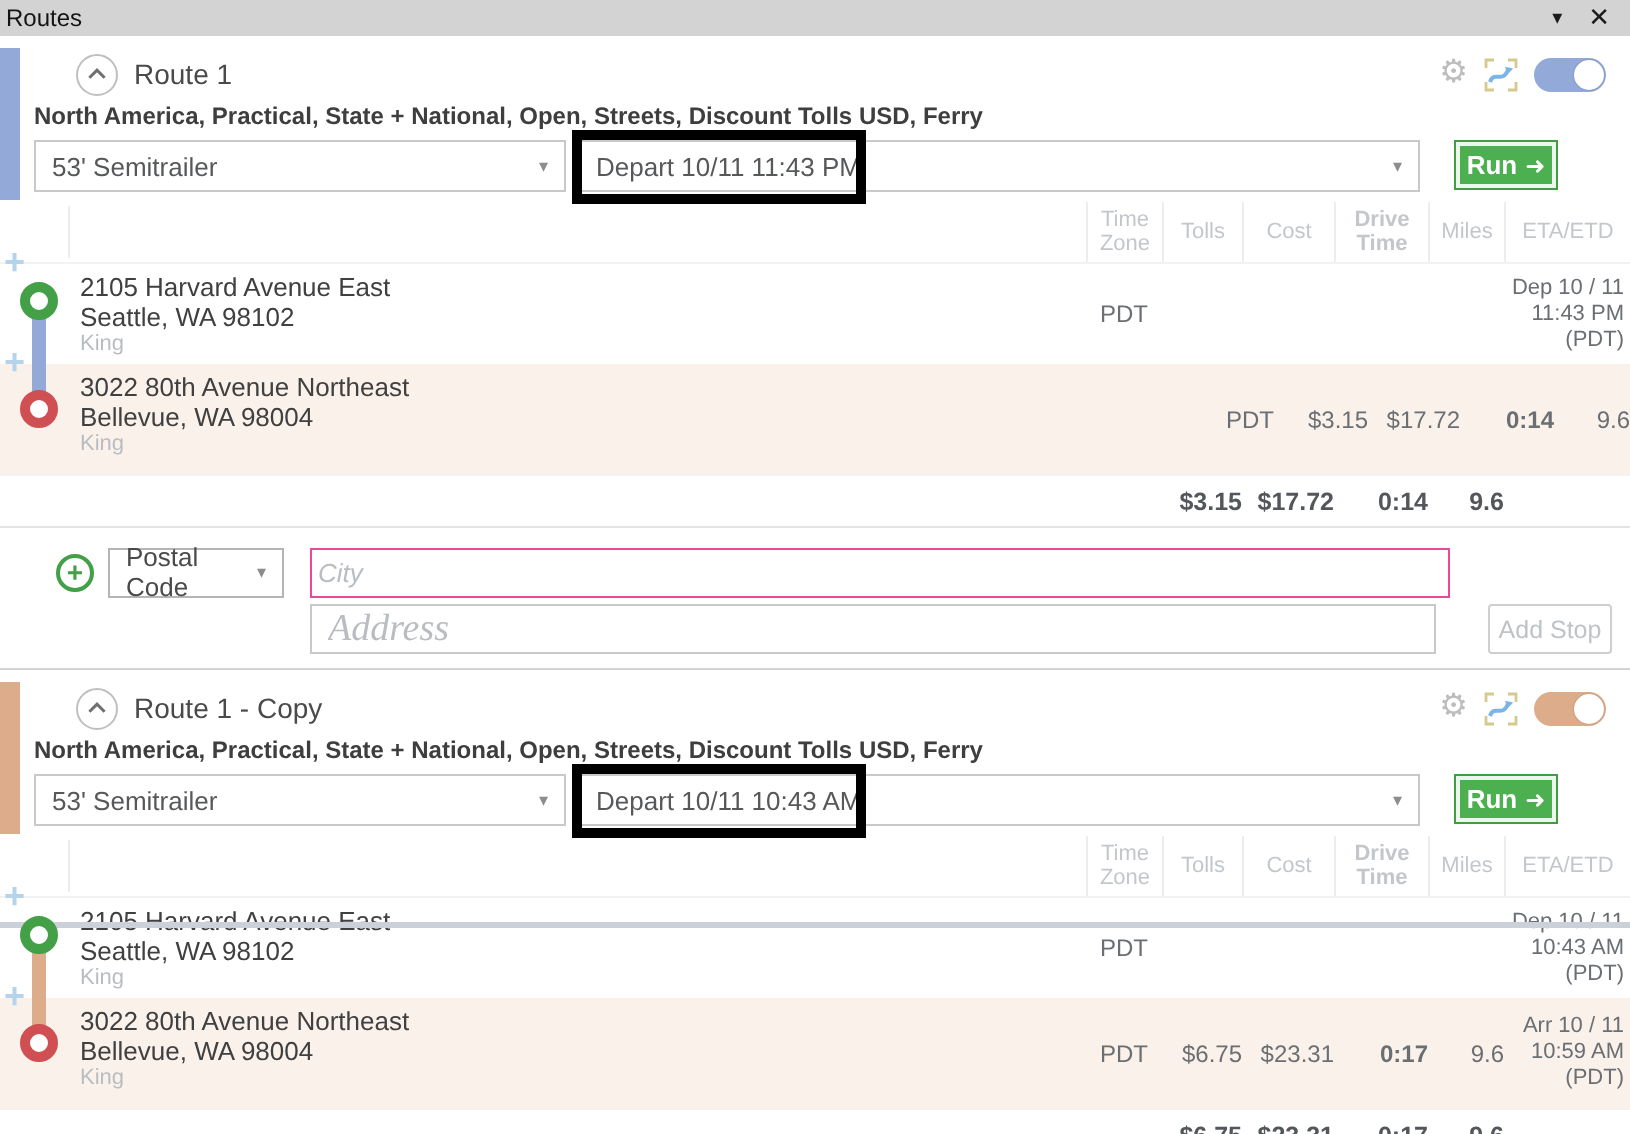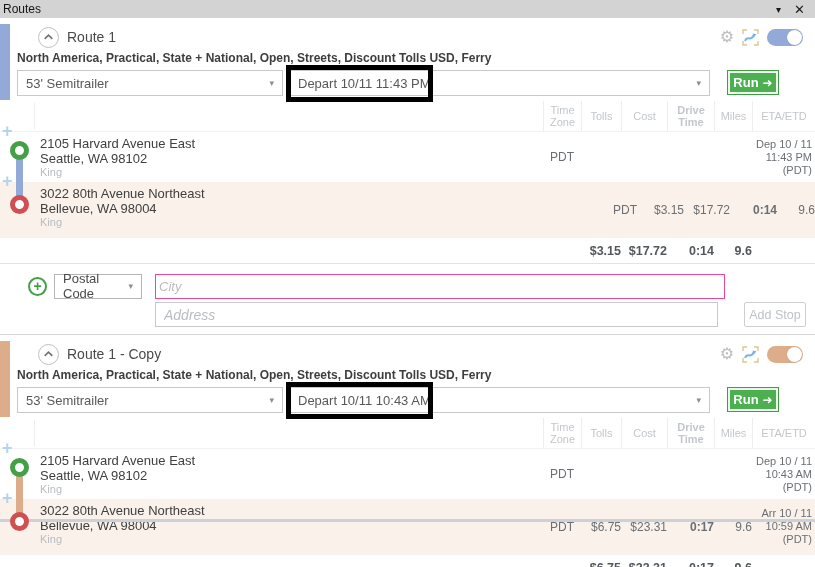--- a/index.html
+++ b/index.html
@@ -5,21 +5,21 @@
   * { margin:0; padding:0; box-sizing:border-box; }
   html,body { width:815px; height:567px; overflow:hidden; }
   body { font-family:"Liberation Sans","DejaVu Sans",sans-serif; background:#fff; color:#54585c; }
 
   .titlebar { height:18px; background:#d3d3d3; display:flex; align-items:center; padding:0 10px 0 3px; }
   .titlebar .title { font-size:12px; color:#141414; }
   .titlebar .tb-icons { margin-left:auto; display:flex; align-items:center; gap:13px; }
   .tb-caret { font-size:10px; color:#1a1a1a; cursor:default; }
   .tb-close { font-size:13px; color:#1a1a1a; font-weight:bold; cursor:default; }
 
-  .panel { background:#fff; position:relative; height:504px; }
+  .panel { background:#fff; position:relative; height:446px; }
 
   .route { position:relative; padding-top:7px; }
   .accent-strip { position:absolute; left:0; top:6px; width:10px; height:76px; }
 
   .route-header { display:flex; align-items:center; height:24px; margin:0 12px 0 38px; }
   .collapse-btn { width:21px; height:21px; border:1px solid #bfbfbf; border-radius:50%; background:#fff;
                   display:flex; align-items:center; justify-content:center; flex:0 0 auto; }
   .route-name { font-size:14px; color:#4a4a4a; margin-left:8px; }
   .header-icons { margin-left:auto; display:flex; align-items:center; gap:8px; }
   .gear { font-size:16px; color:#bdbdbd; line-height:1; }
@@ -75,22 +75,22 @@
 
   .add-stop { padding:9px 0 4px 0; }
   .as-row1 { display:flex; align-items:center; margin-left:28px; height:26px; }
   .add-circle { width:19px; height:19px; border:2px solid #43a047; border-radius:50%; color:#43a047;
                 font-size:14px; font-weight:bold; display:flex; align-items:center; justify-content:center;
                 line-height:1; flex:0 0 auto; }
   .postal-select { width:88px; margin-left:7px; height:25px; border-color:#b5b5b5; font-size:13px; color:#4a4a4a;gap:27px; }
   .city-input { margin-left:13px; width:570px; height:25px; border:1px solid #ec4899; font-size:13px;
                 padding:0 3px; font-family:inherit; color:#54585c; }
   .as-row2 { display:flex; align-items:center; margin:3px 0 0 155px; height:25px; }
-  .addr-input { width:563px; height:25px; border:1px solid #c9c9c9; font-size:14px; padding:0 8px;
-                font-family:Liberation Sans, sans-serif; color:#7f1d1d; }
+  .addr-input { width:563px; height:25px; border:1px solid #c9c9c9; font-size:19px; padding:0 8px;
+                font-family:Liberation Serif, serif; color:#7f1d1d; }
   input::placeholder { font-style:italic; color:#b9bdc1; opacity:1; }
   .add-stop-btn { margin-left:26px; width:62px; height:25px; background:#fff; border:1px solid #cfcfcf;
                   border-radius:2px; color:#bfc3c7; font-size:12.5px; font-family:inherit; cursor:pointer; }
 
   .bottom-bar { height:3px; background:#ccd1d9; position:absolute; bottom:0; left:0; right:0; }
 </style>
 </head>
 <body>
 
 <div class="titlebar">

